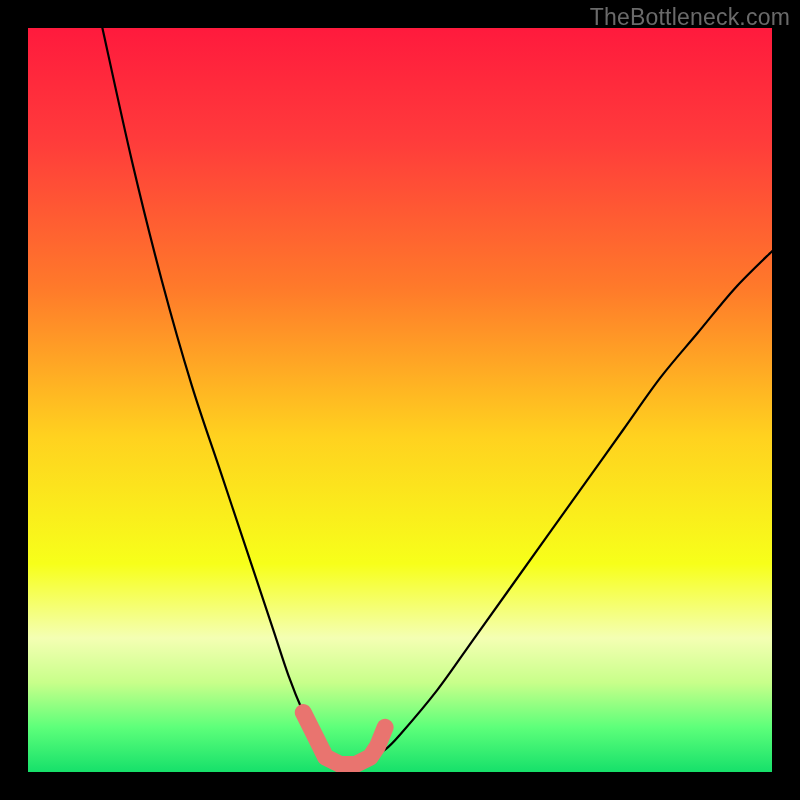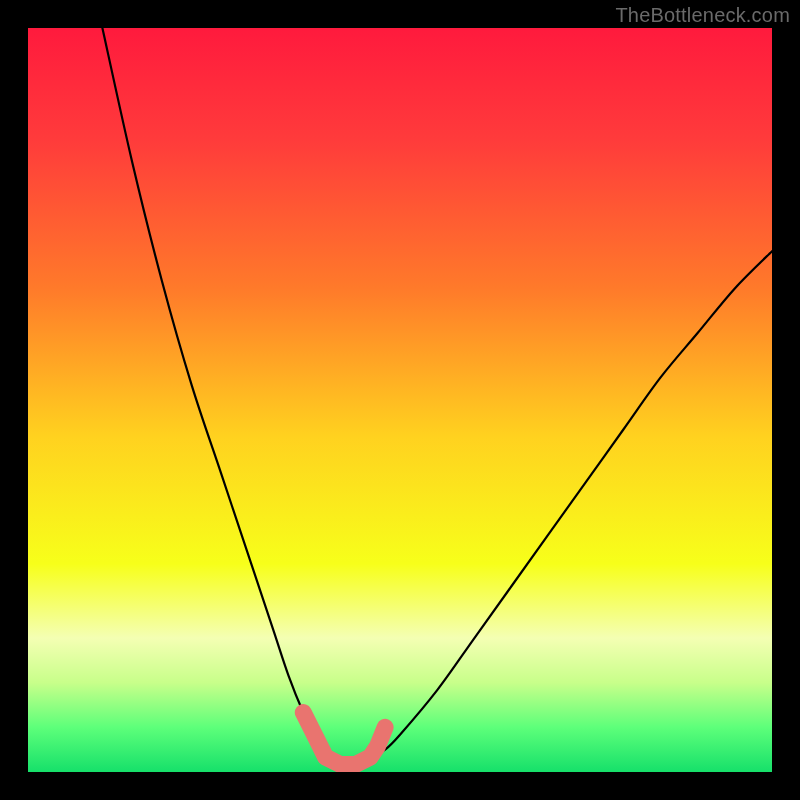--- a/index.html
+++ b/index.html
@@ -22,21 +22,21 @@
     top: 28px;
     width: 744px;
     height: 744px;
     overflow: hidden;
   }
   .watermark {
     position: absolute;
     top: 4px;
     right: 10px;
     color: #6a6a6a;
-    font-size: 20px;
+    font-size: 23px;
     letter-spacing: 0.2px;
     font-weight: 400;
   }
 </style>
 </head>
 <body>
 
 <div class="frame">
   <div class="watermark">TheBottleneck.com</div>
 

